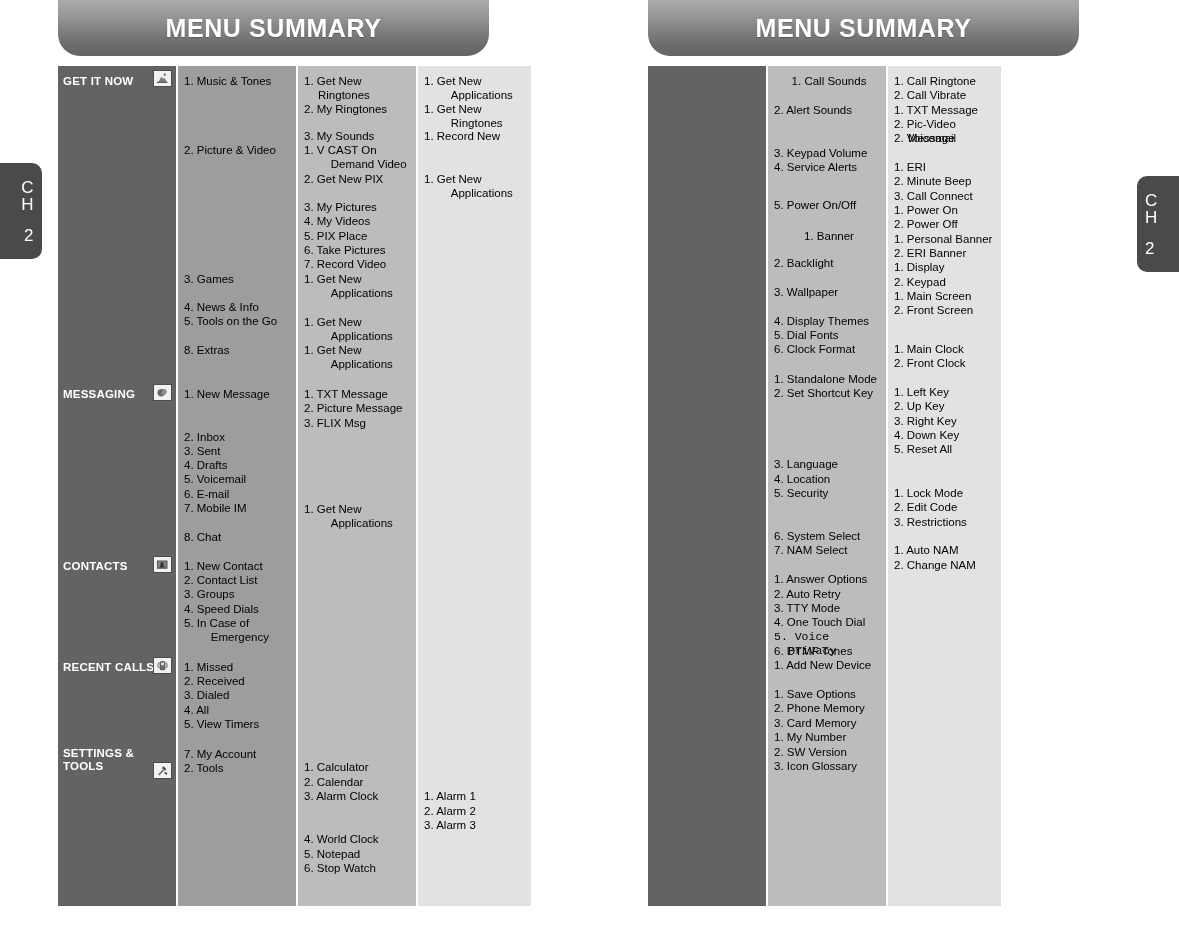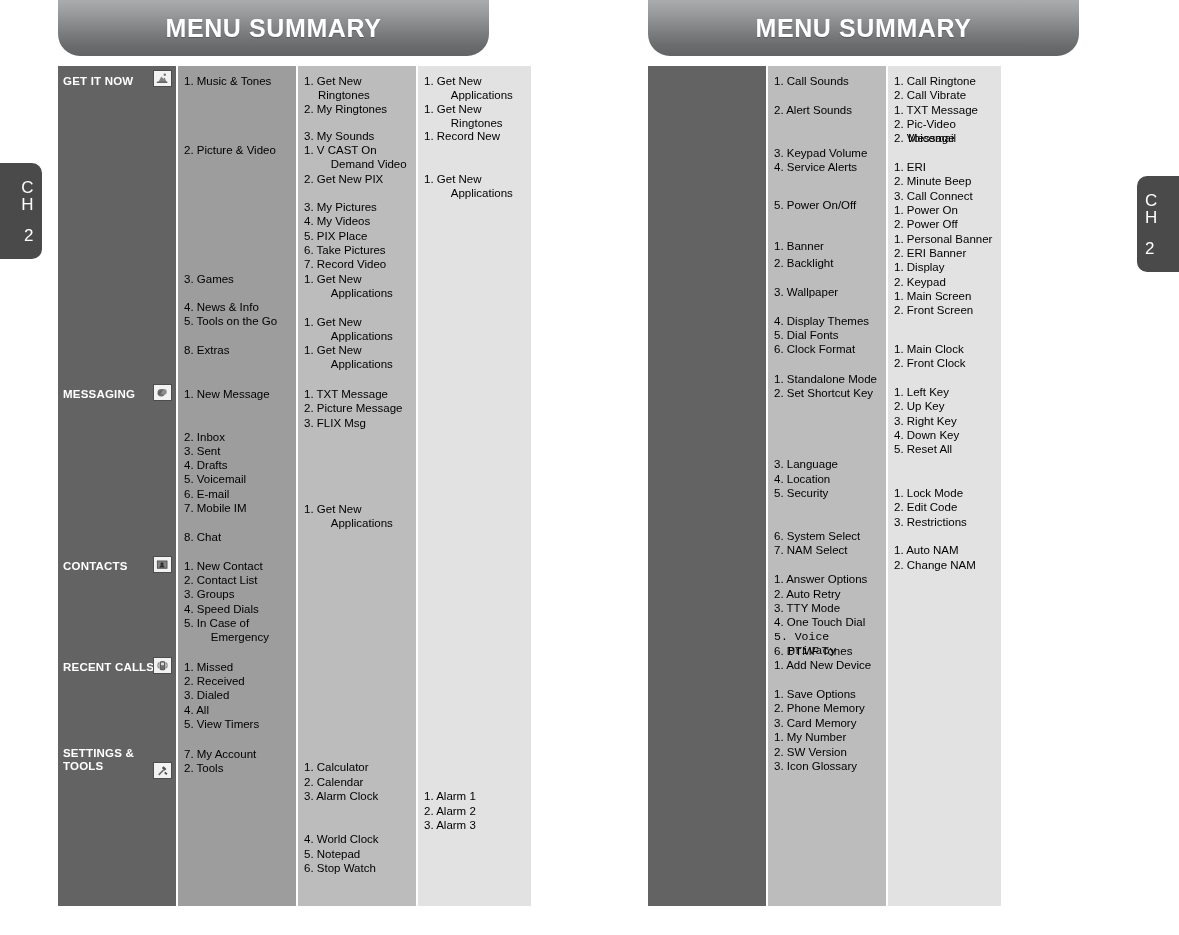--- a/index.html
+++ b/index.html
@@ -257,26 +257,26 @@
         </div>
       </div>
     </div>
   <div class="spread p2" id="spread-2">
       <div class="header-bar">
         <div class="header-title">MENU SUMMARY</div>
       </div>
       <div class="cols">
         <div class="col c1"></div>
         <div class="col c3">
-          <div class="entry" style="top: 8px;">1. Call Sounds</div>
+          <div class="entry" style="top: 8px; text-align: center;">1. Call Sounds</div>
           <div class="entry" style="top: 37px;">2. Alert Sounds</div>
           <div class="entry" style="top: 80px;">3. Keypad Volume</div>
           <div class="entry" style="top: 94px;">4. Service Alerts</div>
           <div class="entry" style="top: 132px;">5. Power On/Off</div>
-          <div class="entry" style="top: 173px;">1. Banner</div>
+          <div class="entry" style="top: 163px; text-align: center;">1. Banner</div>
           <div class="entry" style="top: 190px;">2. Backlight</div>
           <div class="entry" style="top: 219px;">3. Wallpaper</div>
           <div class="entry" style="top: 248px;">4. Display Themes</div>
           <div class="entry" style="top: 262px;">5. Dial Fonts</div>
           <div class="entry" style="top: 276px;">6. Clock Format</div>
           <div class="entry" style="top: 306px;">1. Standalone Mode</div>
           <div class="entry" style="top: 320px;">2. Set Shortcut Key</div>
           <div class="entry" style="top: 391px;">3. Language</div>
           <div class="entry" style="top: 406px;">4. Location</div>
           <div class="entry" style="top: 420px;">5. Security</div>

